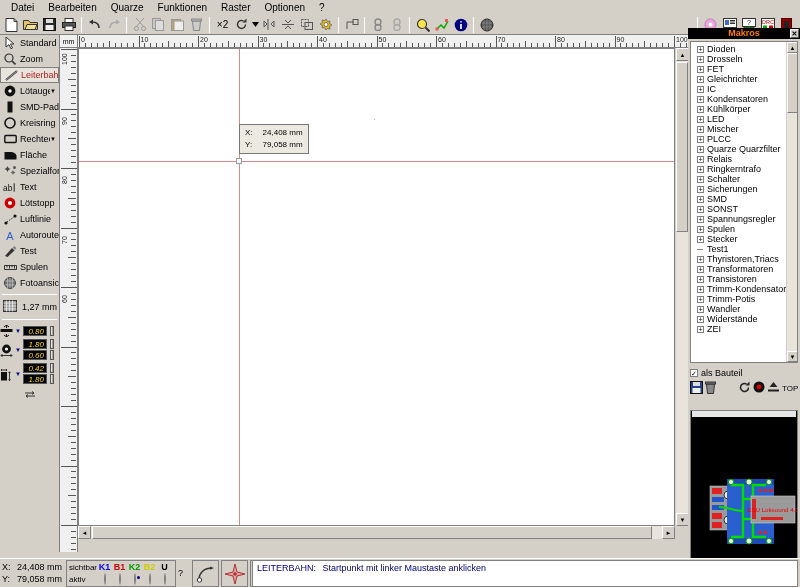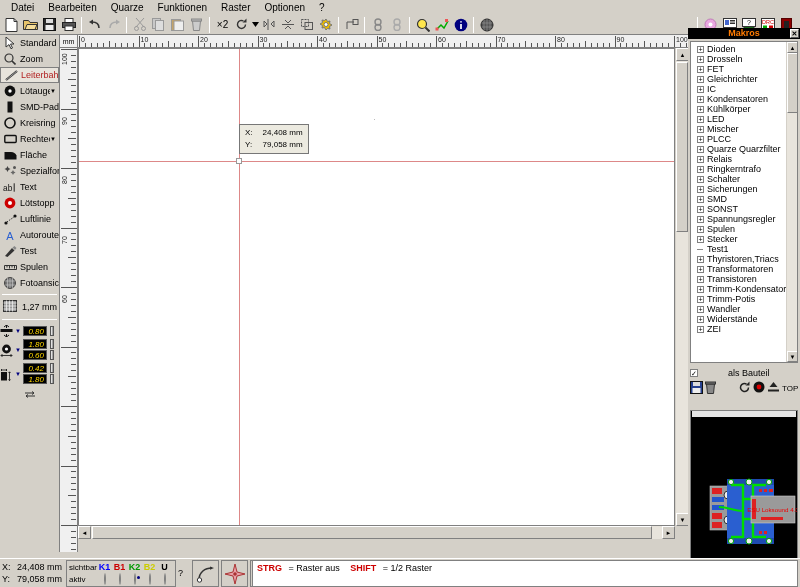--- a/index.html
+++ b/index.html
@@ -112,21 +112,21 @@
   .tplus { width:7px; height:7px; border:1px solid #808080; background:#fff;
            font-size:7px; line-height:6px; text-align:center; margin-right:3px;
            flex:0 0 7px; color:#000; font-family:"Liberation Mono",monospace; }
   .tdash { width:7px; height:7px; margin-right:3px; flex:0 0 7px; position:relative; }
   .tdash:after { content:""; position:absolute; left:0; top:3px; width:6px;
                  height:1px; background:#888; }
   .tsb { position:absolute; right:0; top:0; width:11px; bottom:0; background:#e8e4dc;
          border-left:1px solid #d4d0c8; }
 
   .optrow { position:absolute; left:2px; top:340px; width:108px; height:10px;
-            display:flex; align-items:center; font-size:9px;gap:27px; }
+            display:flex; align-items:center; font-size:9px; }
   .cbox { width:8px; height:8px; border:1px solid #808080; background:#fff;
           font-size:7px; line-height:7px; text-align:center; margin-right:3px; }
   .iconrow { position:absolute; left:2px; top:353px; width:108px; height:14px;
              display:flex; align-items:center; gap:2px; }
   .prev { position:absolute; left:2px; top:382px; width:108px; height:155px;
           background:#000; border:1px solid #808080; overflow:hidden; }
   .dnd { position:absolute; left:2px; top:540px; width:108px; text-align:center;
          font-size:8px; color:#333; }
 
   
@@ -1090,21 +1090,19 @@
         </svg>
     </div>
     <div class="sbtn" style="left:250px;">
       <svg width="20" height="18" viewBox="0 0 20 18">
           <path d="M2 14C4 6 11 3 18 3" fill="none" stroke="#555" stroke-width="1.4"></path>
           <path d="M2 2l16 14M18 2L2 16" stroke="#c00" stroke-width="1.6"></path>
         </svg>
     </div>
 
     <div class="msgbox">
-      <div class="msg2">
-        <span class="kk">STRG</span>
-        <span style="padding:0 8px 0 4px;color:#000;">= Raster aus</span>
-        <span class="kk">SHIFT</span>
-        <span style="padding-left:4px;color:#000;">= 1/2 Raster</span>
+      <div class="msg1">
+        <span style="font-weight:normal;">LEITERBAHN:</span>
+        <span style="padding-left:4px;">Startpunkt mit linker Maustaste anklicken</span>
       </div>
     </div>
   </div>
 </div>
 
 </body></html>

